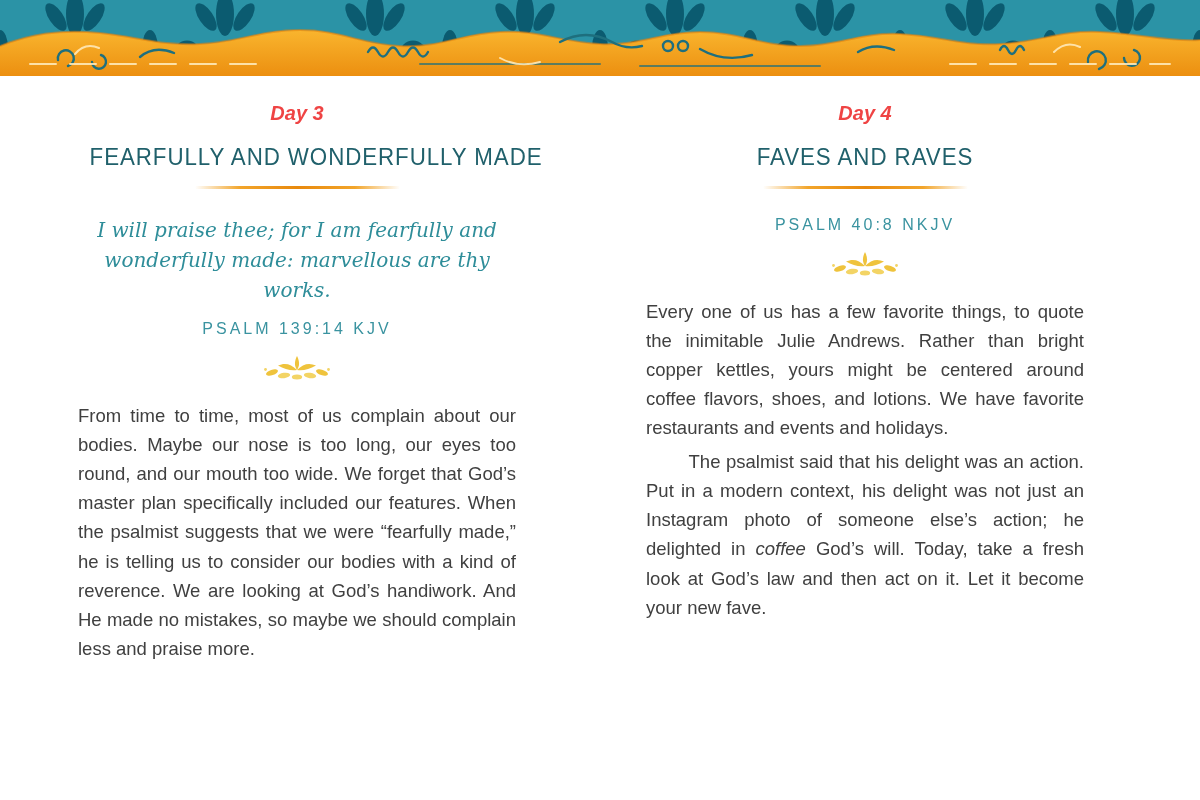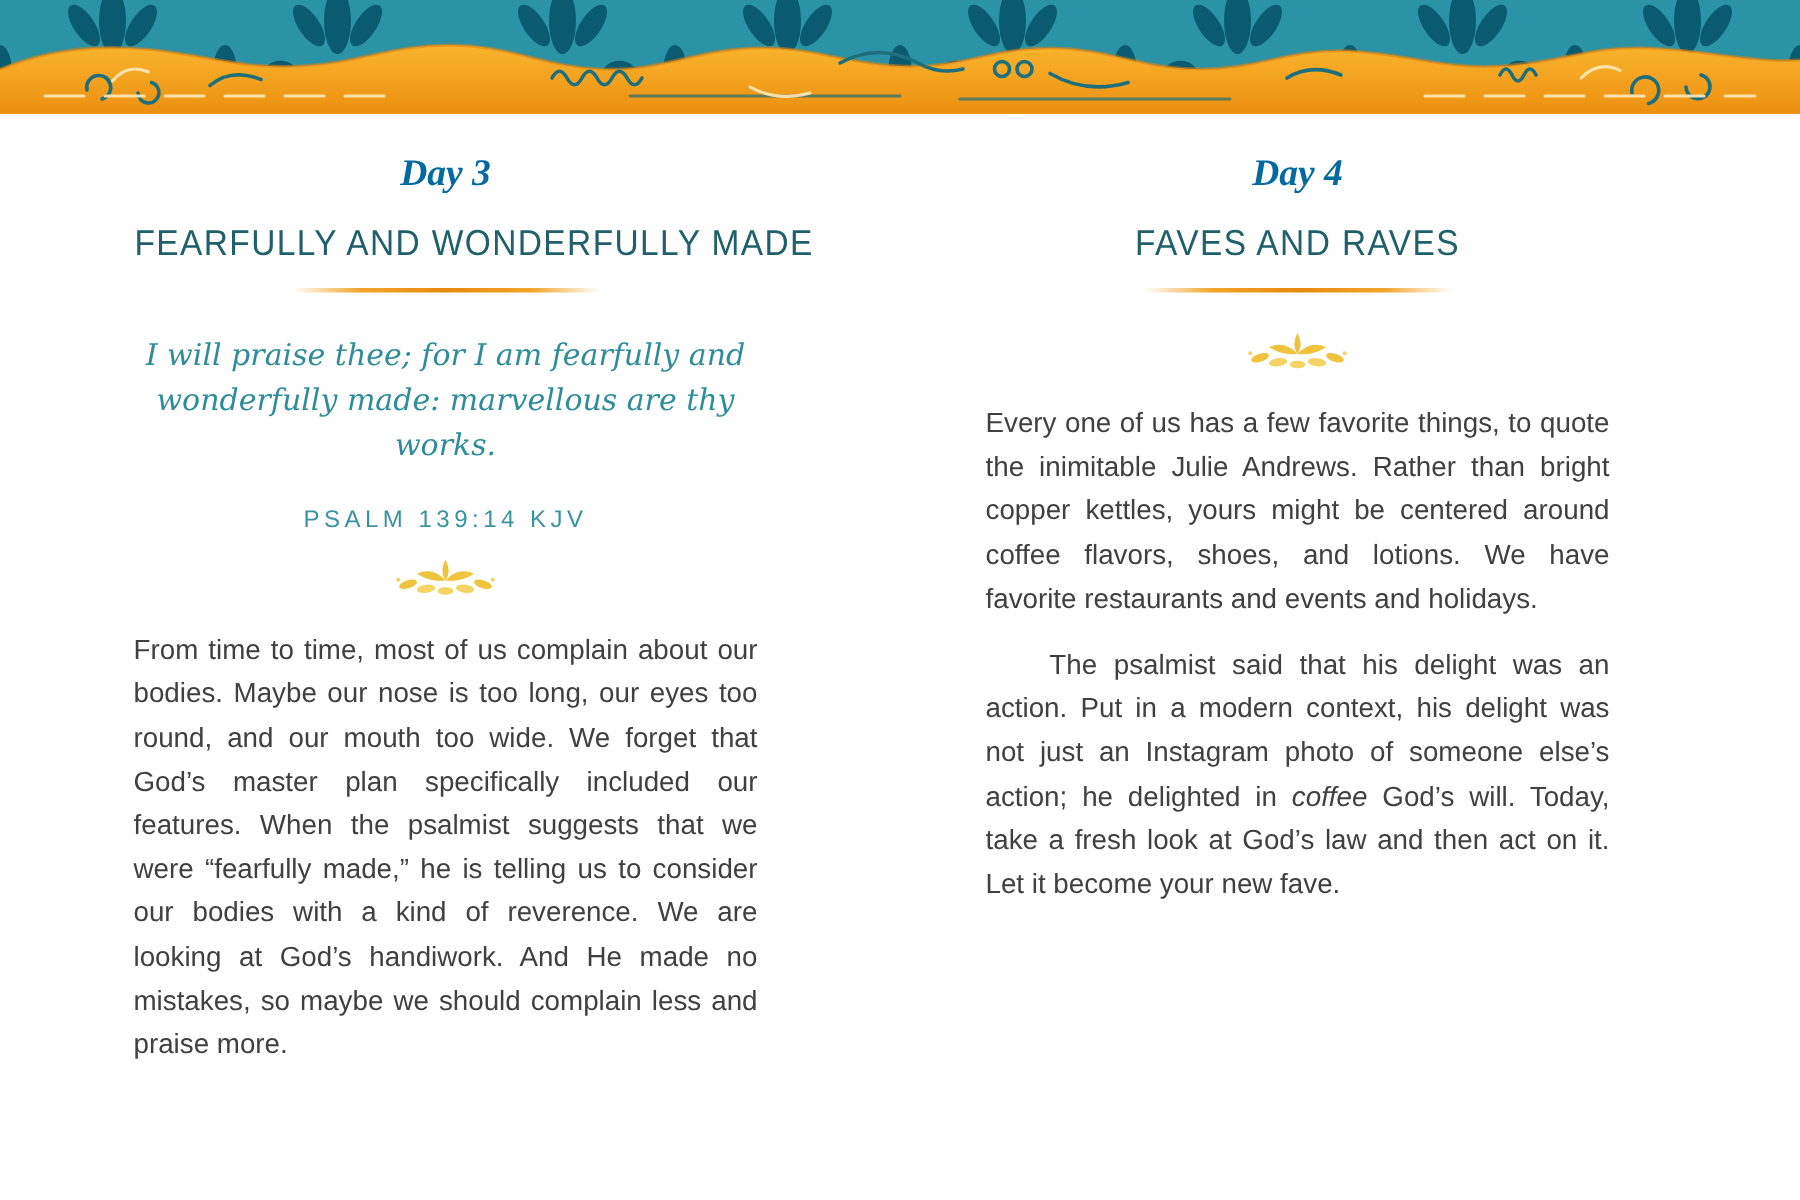--- a/index.html
+++ b/index.html
@@ -21,25 +21,25 @@
   .page {
     position: absolute;
     top: 102px;
     width: 446px;
     text-align: center;
   }
   .page-left  { left: 74px; }
   .page-right { left: 642px; }
 
   .day-label {
-    font-family: Liberation Serif, serif;
+    font-family: Liberation Sans, sans-serif;
     font-style: italic;
     font-weight: bold;
-    color: #0369a1;
-    font-size: 25px;
+    color: #ef4444;
+    font-size: 20px;
     line-height: 1.1;
     margin: 0 0 20px 0;
   }
 
   .page-title {
     color: #20606B;
     font-size: 24px;
     font-weight: 400;
     letter-spacing: 1px;
     line-height: 1.1;
@@ -58,40 +58,40 @@
       #E8890D 50%, #F2A52B 78%, rgba(240,160,30,0) 100%);
   }
 
   .scripture {
     font-family: "DejaVu Serif", serif;
     font-style: italic;
     color: #2E8D99;
     font-size: 20px;
     line-height: 1.5;
     max-width: 412px;
-    margin: 0 auto 26px auto;
+    margin: 0 auto 14px auto;
   }
 
   .reference {
     color: #3A93A0;
     font-size: 16px;
     letter-spacing: 3px;
     line-height: 1.2;
     margin: 0 0 16px 0;
   }
 
   .flourish-wrap { margin: 0 0 18px 0; line-height: 0; }
 
   .body-text {
     text-align: justify;
     color: #404040;
     font-size: 18.5px;
     line-height: 1.58;
   }
-  .body-text p { margin: 15px; }
+  .body-text p { margin: 4px; }
   .body-text p.indent { text-indent: 2.3em; }
   .body-text em { font-style: italic; }
 </style>
 </head>
 <body>
 
 <div class="header-band">
   <svg width="1200" height="76" viewBox="0 0 1200 76">
     <defs>
       <linearGradient id="og" x1="0" y1="0" x2="0" y2="1">
@@ -182,20 +182,21 @@
   </div>
   <div class="body-text">
     <p>From time to time, most of us complain about our bodies. Maybe our nose is too long, our eyes too round, and our mouth too wide. We forget that God’s master plan specifically included our features. When the psalmist suggests that we were “fearfully made,” he is telling us to consider our bodies with a kind of reverence. We are looking at God’s handiwork. And He made no mistakes, so maybe we should complain less and praise more.</p>
   </div>
 </section>
 
 <section class="page page-right">
   <h3 class="day-label">Day 4</h3>
   <h2 class="page-title">FAVES AND RAVES</h2>
   <div class="title-divider"></div>
+  <div class="reference">PSALM 40:8 NKJV</div>
   <div class="flourish-wrap">
     <svg width="70" height="28" viewBox="0 0 70 28">
       <g fill="#EFC33C">
         <path d="M35 1 C37.5 6 38 10.5 35 15 C32 10.5 32.5 6 35 1 Z"></path>
         <path d="M35 15 C29 8.5 22.5 7.5 16 10.5 C22.5 14.5 29 15.8 35 15 Z"></path>
         <path d="M35 15 C41 8.5 47.5 7.5 54 10.5 C47.5 14.5 41 15.8 35 15 Z"></path>
         <ellipse cx="10" cy="17.5" rx="6.2" ry="2.7" transform="rotate(-18 10 17.5)"></ellipse>
         <ellipse cx="60" cy="17.5" rx="6.2" ry="2.7" transform="rotate(18 60 17.5)"></ellipse>
       </g>
       <g fill="#F3D465">

